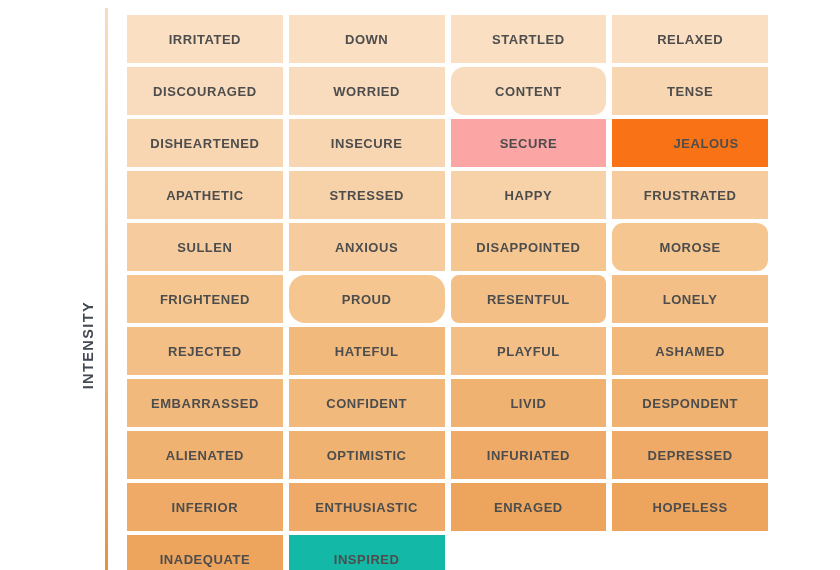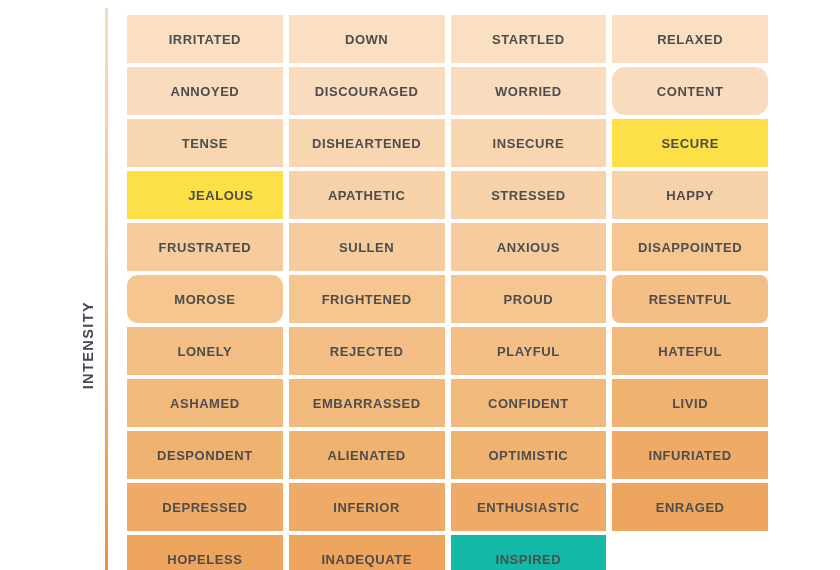--- a/index.html
+++ b/index.html
@@ -105,44 +105,41 @@
       <div class="cell" style="background: rgb(250, 223, 194);">
         <span class="cell-label">DOWN</span>
       </div>
       <div class="cell" style="background: rgb(250, 223, 194); align-items: center;">
         <span class="cell-label">STARTLED</span>
       </div>
       <div class="cell" style="background: rgb(250, 223, 194);">
         <span class="cell-label">RELAXED</span>
       </div>
       <div class="cell" style="background: rgb(249, 220, 189);">
-        <span class="cell-label">ANNOYED</span>
-      </div>
-      <div class="cell" style="background: rgb(249, 220, 189);">
         <span class="cell-label">DISCOURAGED</span>
       </div>
       <div class="cell" style="background: rgb(249, 220, 189);">
         <span class="cell-label">WORRIED</span>
       </div>
       <div class="cell" style="background: rgb(249, 220, 189); border-radius: 13px;">
         <span class="cell-label">CONTENT</span>
       </div>
       <div class="cell" style="background: rgb(248, 214, 178);">
         <span class="cell-label">TENSE</span>
       </div>
       <div class="cell" style="background: rgb(248, 214, 178);">
         <span class="cell-label">DISHEARTENED</span>
       </div>
       <div class="cell" style="background: rgb(248, 214, 178);">
         <span class="cell-label">INSECURE</span>
       </div>
-      <div class="cell" style="background: #fde047;">
+      <div class="cell" style="background: #fca5a5;">
         <span class="cell-label">SECURE</span>
       </div>
-      <div class="cell" style="background: #fde047; padding-left: 36px;">
+      <div class="cell" style="background: #f97316; padding-left: 36px;">
         <span class="cell-label">JEALOUS</span>
       </div>
       <div class="cell" style="background: rgb(247, 209, 168);">
         <span class="cell-label">APATHETIC</span>
       </div>
       <div class="cell" style="background: rgb(247, 209, 168);">
         <span class="cell-label">STRESSED</span>
       </div>
       <div class="cell" style="background: rgb(247, 209, 168);">
         <span class="cell-label">HAPPY</span>
@@ -158,39 +155,39 @@
       </div>
       <div class="cell" style="background: rgb(245, 198, 144);">
         <span class="cell-label">DISAPPOINTED</span>
       </div>
       <div class="cell" style="background: rgb(245, 198, 144); border-radius: 11px;">
         <span class="cell-label">MOROSE</span>
       </div>
       <div class="cell" style="background: rgb(245, 198, 144);">
         <span class="cell-label">FRIGHTENED</span>
       </div>
-      <div class="cell" style="background: rgb(245, 198, 144);">
+      <div class="cell" style="background: rgb(245, 198, 144); border-radius: 16px;">
         <span class="cell-label">PROUD</span>
       </div>
       <div class="cell" style="background: rgb(243, 191, 134); border-radius: 8px;">
         <span class="cell-label">RESENTFUL</span>
       </div>
       <div class="cell" style="background: rgb(243, 191, 134);">
         <span class="cell-label">LONELY</span>
       </div>
       <div class="cell" style="background: rgb(243, 191, 134);">
         <span class="cell-label">REJECTED</span>
       </div>
+      <div class="cell" style="background: rgb(242, 185, 124);">
+        <span class="cell-label">HATEFUL</span>
+      </div>
       <div class="cell" style="background: rgb(243, 191, 134);">
         <span class="cell-label">PLAYFUL</span>
       </div>
       <div class="cell" style="background: rgb(242, 185, 124);">
-        <span class="cell-label">HATEFUL</span>
-      </div>
-      <div class="cell" style="background: rgb(242, 185, 124);">
         <span class="cell-label">ASHAMED</span>
       </div>
       <div class="cell" style="background: rgb(242, 185, 124);">
         <span class="cell-label">EMBARRASSED</span>
       </div>
       <div class="cell" style="background: rgb(242, 185, 124);">
         <span class="cell-label">CONFIDENT</span>
       </div>
       <div class="cell" style="background: rgb(240, 178, 113);">
         <span class="cell-label">LIVID</span>

